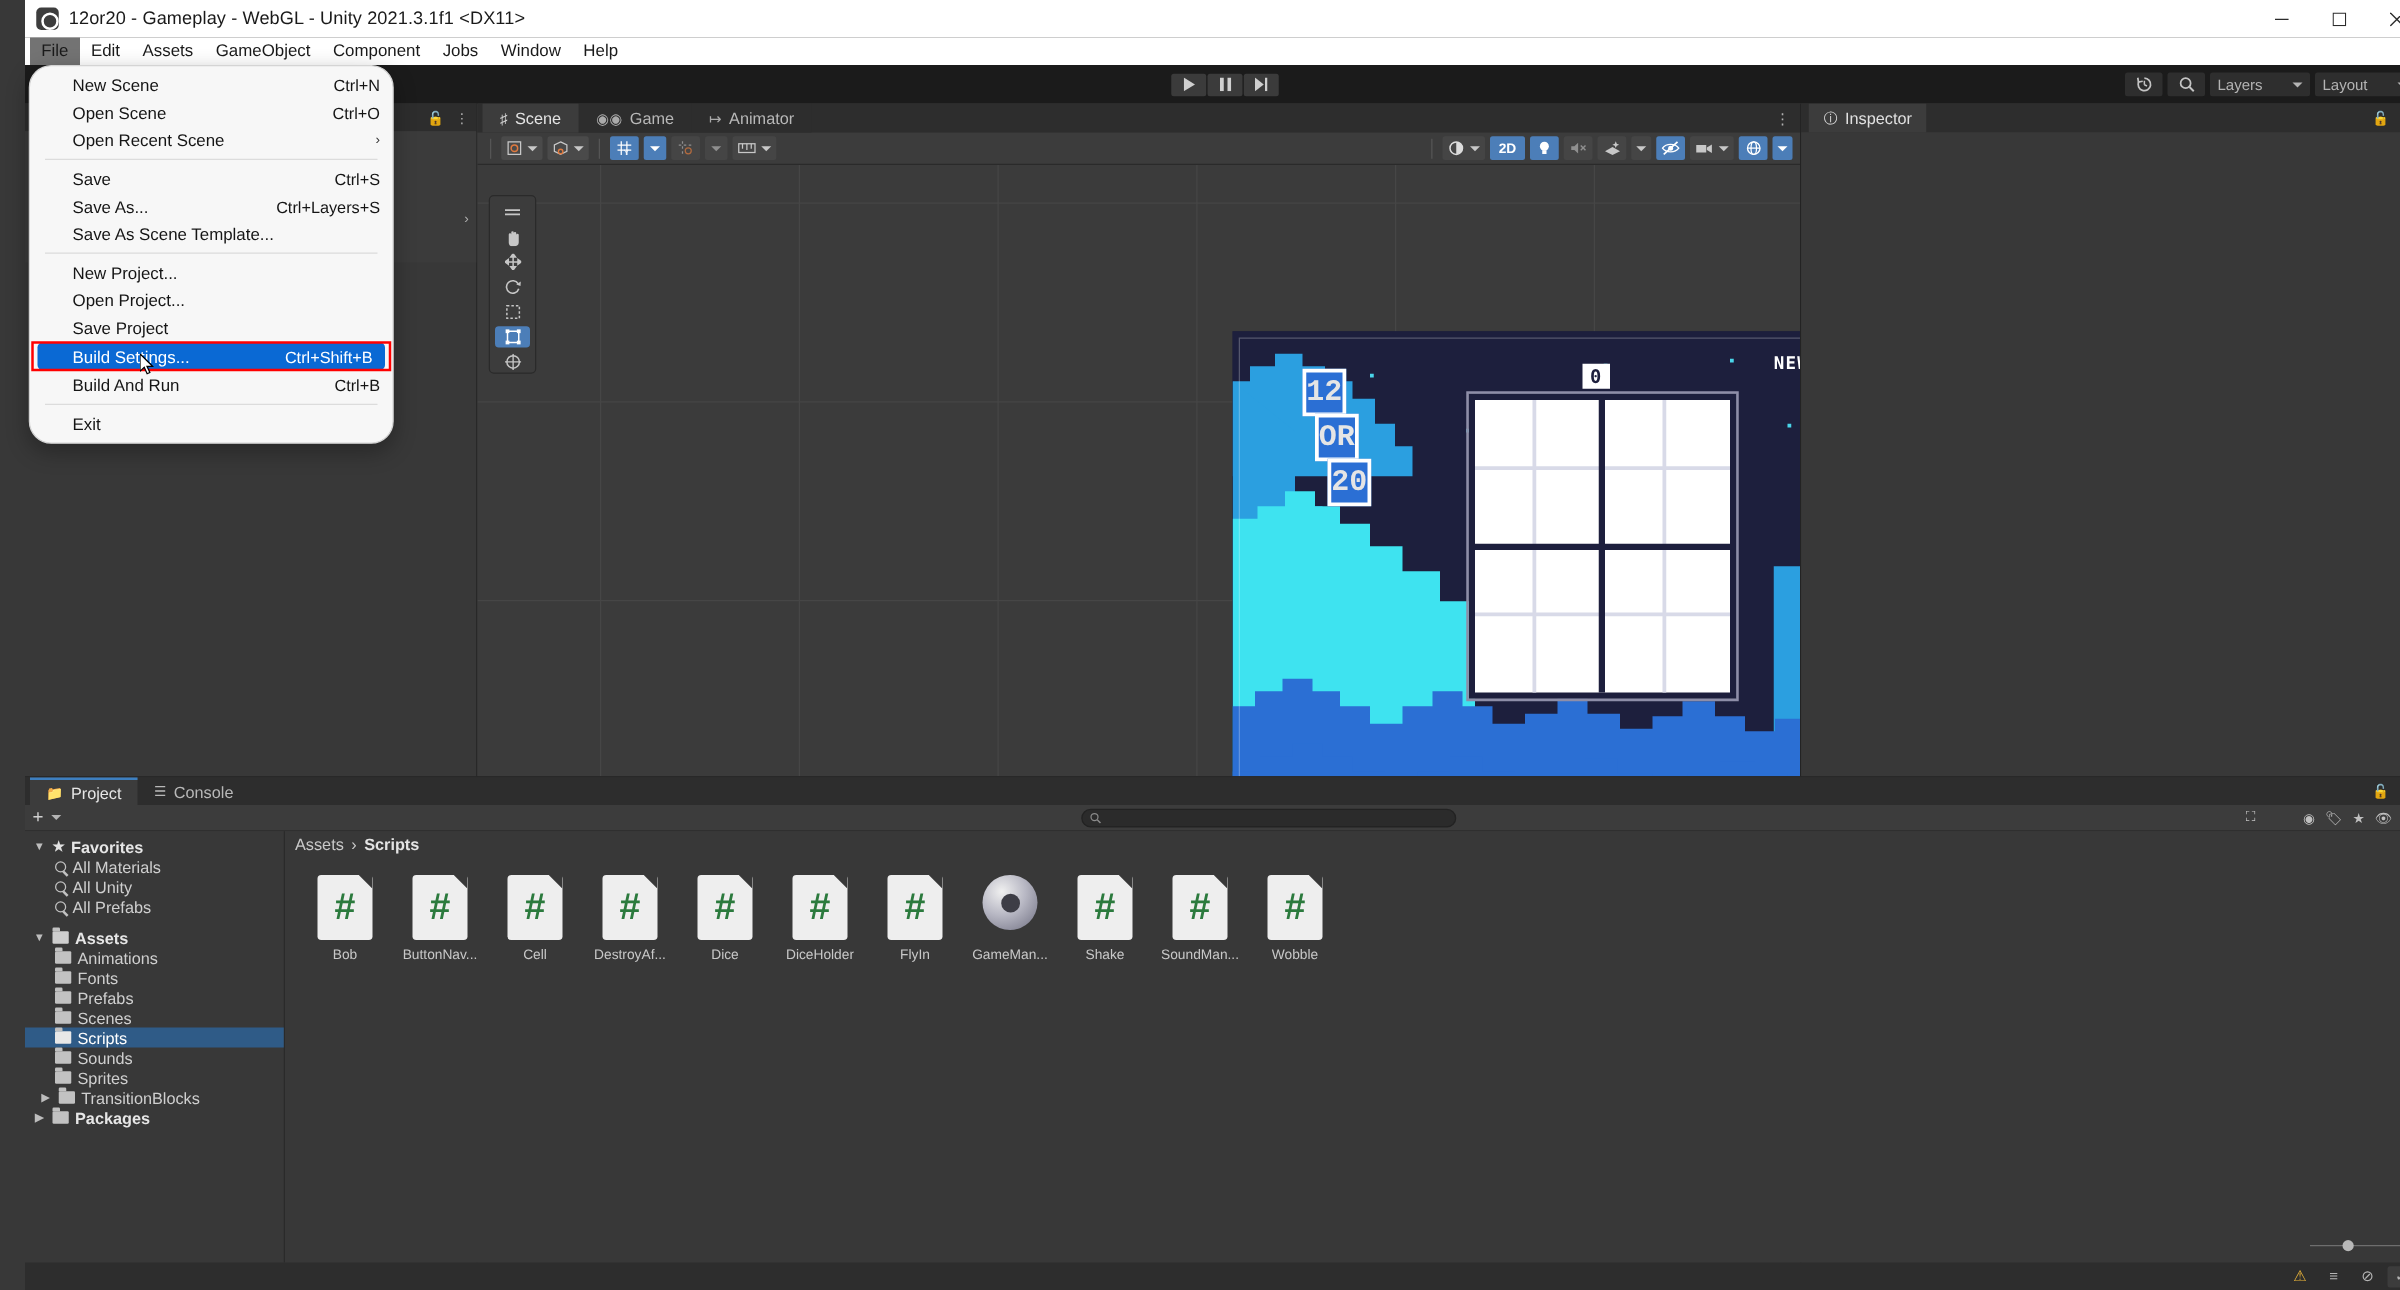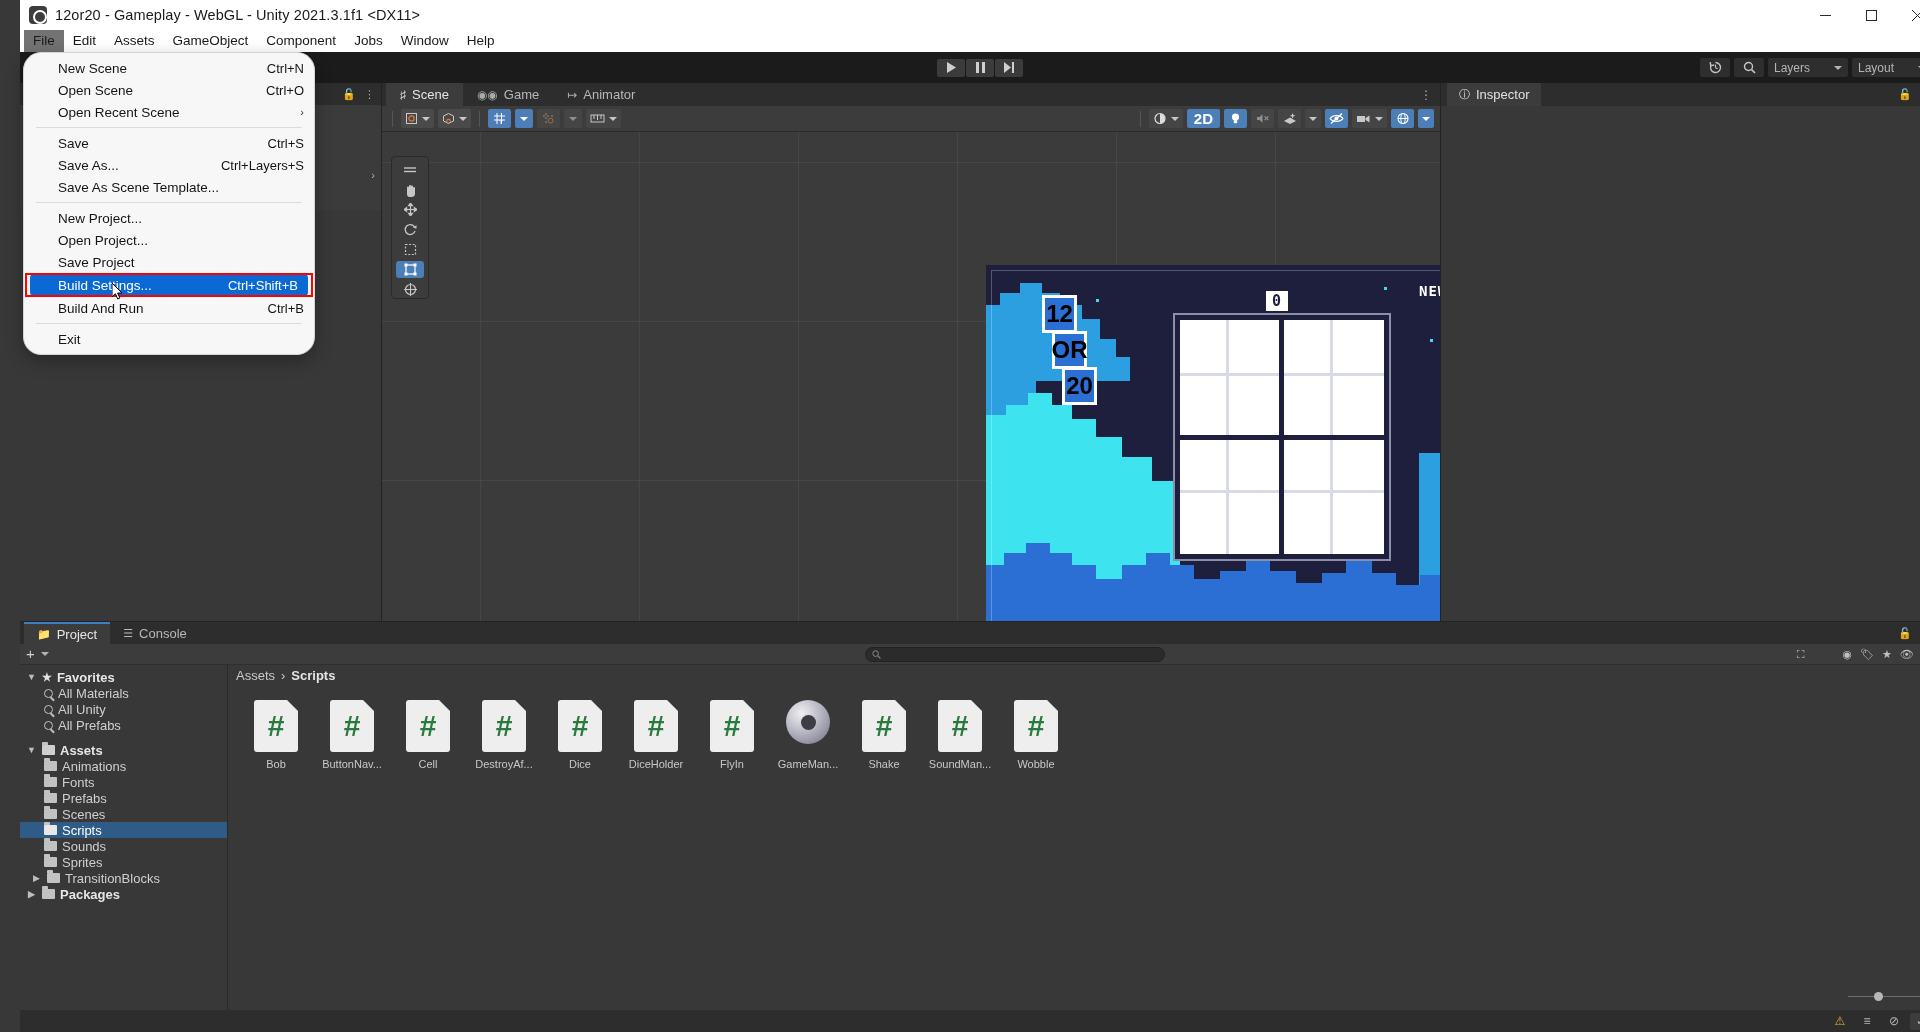--- a/index.html
+++ b/index.html
@@ -162,22 +162,22 @@
     image-rendering:pixelated;
   }
   .sky{ position:absolute; inset:0; background:#1d1f3d; }
   .star{ position:absolute; width:3px;height:3px;background:#4ad5ea;}
 
   .gm-border{ position:absolute; inset:5px; border:1px solid rgba(255,255,255,.25); }
 
   .logo{ position:absolute; left:56px; top:30px; width:62px; height:110px; }
   .lg-tile{
     position:absolute; width:35px; height:38px; background:#2b6fd4;
-    border:3px solid #ffffff; color:#000000;
-    font-family:Liberation Sans, sans-serif; font-weight:700; font-size:24px;
+    border:3px solid #ffffff; color:#e5e5e5;
+    font-family:Liberation Mono, monospace; font-weight:700; font-size:24px;
     display:flex; align-items:center; justify-content:center;
     text-shadow:none;
   }
 
   .score-top{
     position:absolute; left:50%; transform:translateX(-50%); top:26px;
     min-width:22px; height:20px; background:#fff; color:#1d1f3d;
     font-family:"DejaVu Sans Mono",monospace; font-weight:700; font-size:15px;
     display:flex; align-items:center; justify-content:center; padding:0 4px;
   }
@@ -499,21 +499,21 @@
         <div style="flex:1"></div>
 
         <div class="sep"></div>
         <div class="sbtn dark">
           <svg width="14" height="13" viewBox="0 0 14 13">
               <circle cx="7" cy="6.5" r="5" fill="none" stroke="#dcdcdc" stroke-width="1.2"></circle>
               <path d="M7 1.5a5 5 0 0 1 0 10z" fill="#dcdcdc"></path>
             </svg>
           <span class="caret"></span>
         </div>
-        <div class="sbtn blue" style="font-weight:bold;font-size:15px;padding:0 7px">
+        <div class="sbtn blue" style="font-weight:bold;font-size:11px;padding:0 7px">
           <span>2D</span>
         </div>
         <div class="sbtn blue">
           <svg width="11" height="13" viewBox="0 0 11 13">
               <circle cx="5.5" cy="5" r="3.6" fill="#ffffff"></circle>
               <rect x="3.8" y="8.2" width="3.4" height="3" fill="#ffffff"></rect>
             </svg>
         </div>
         <div class="sbtn dark">
           <svg width="14" height="13" viewBox="0 0 14 13">

